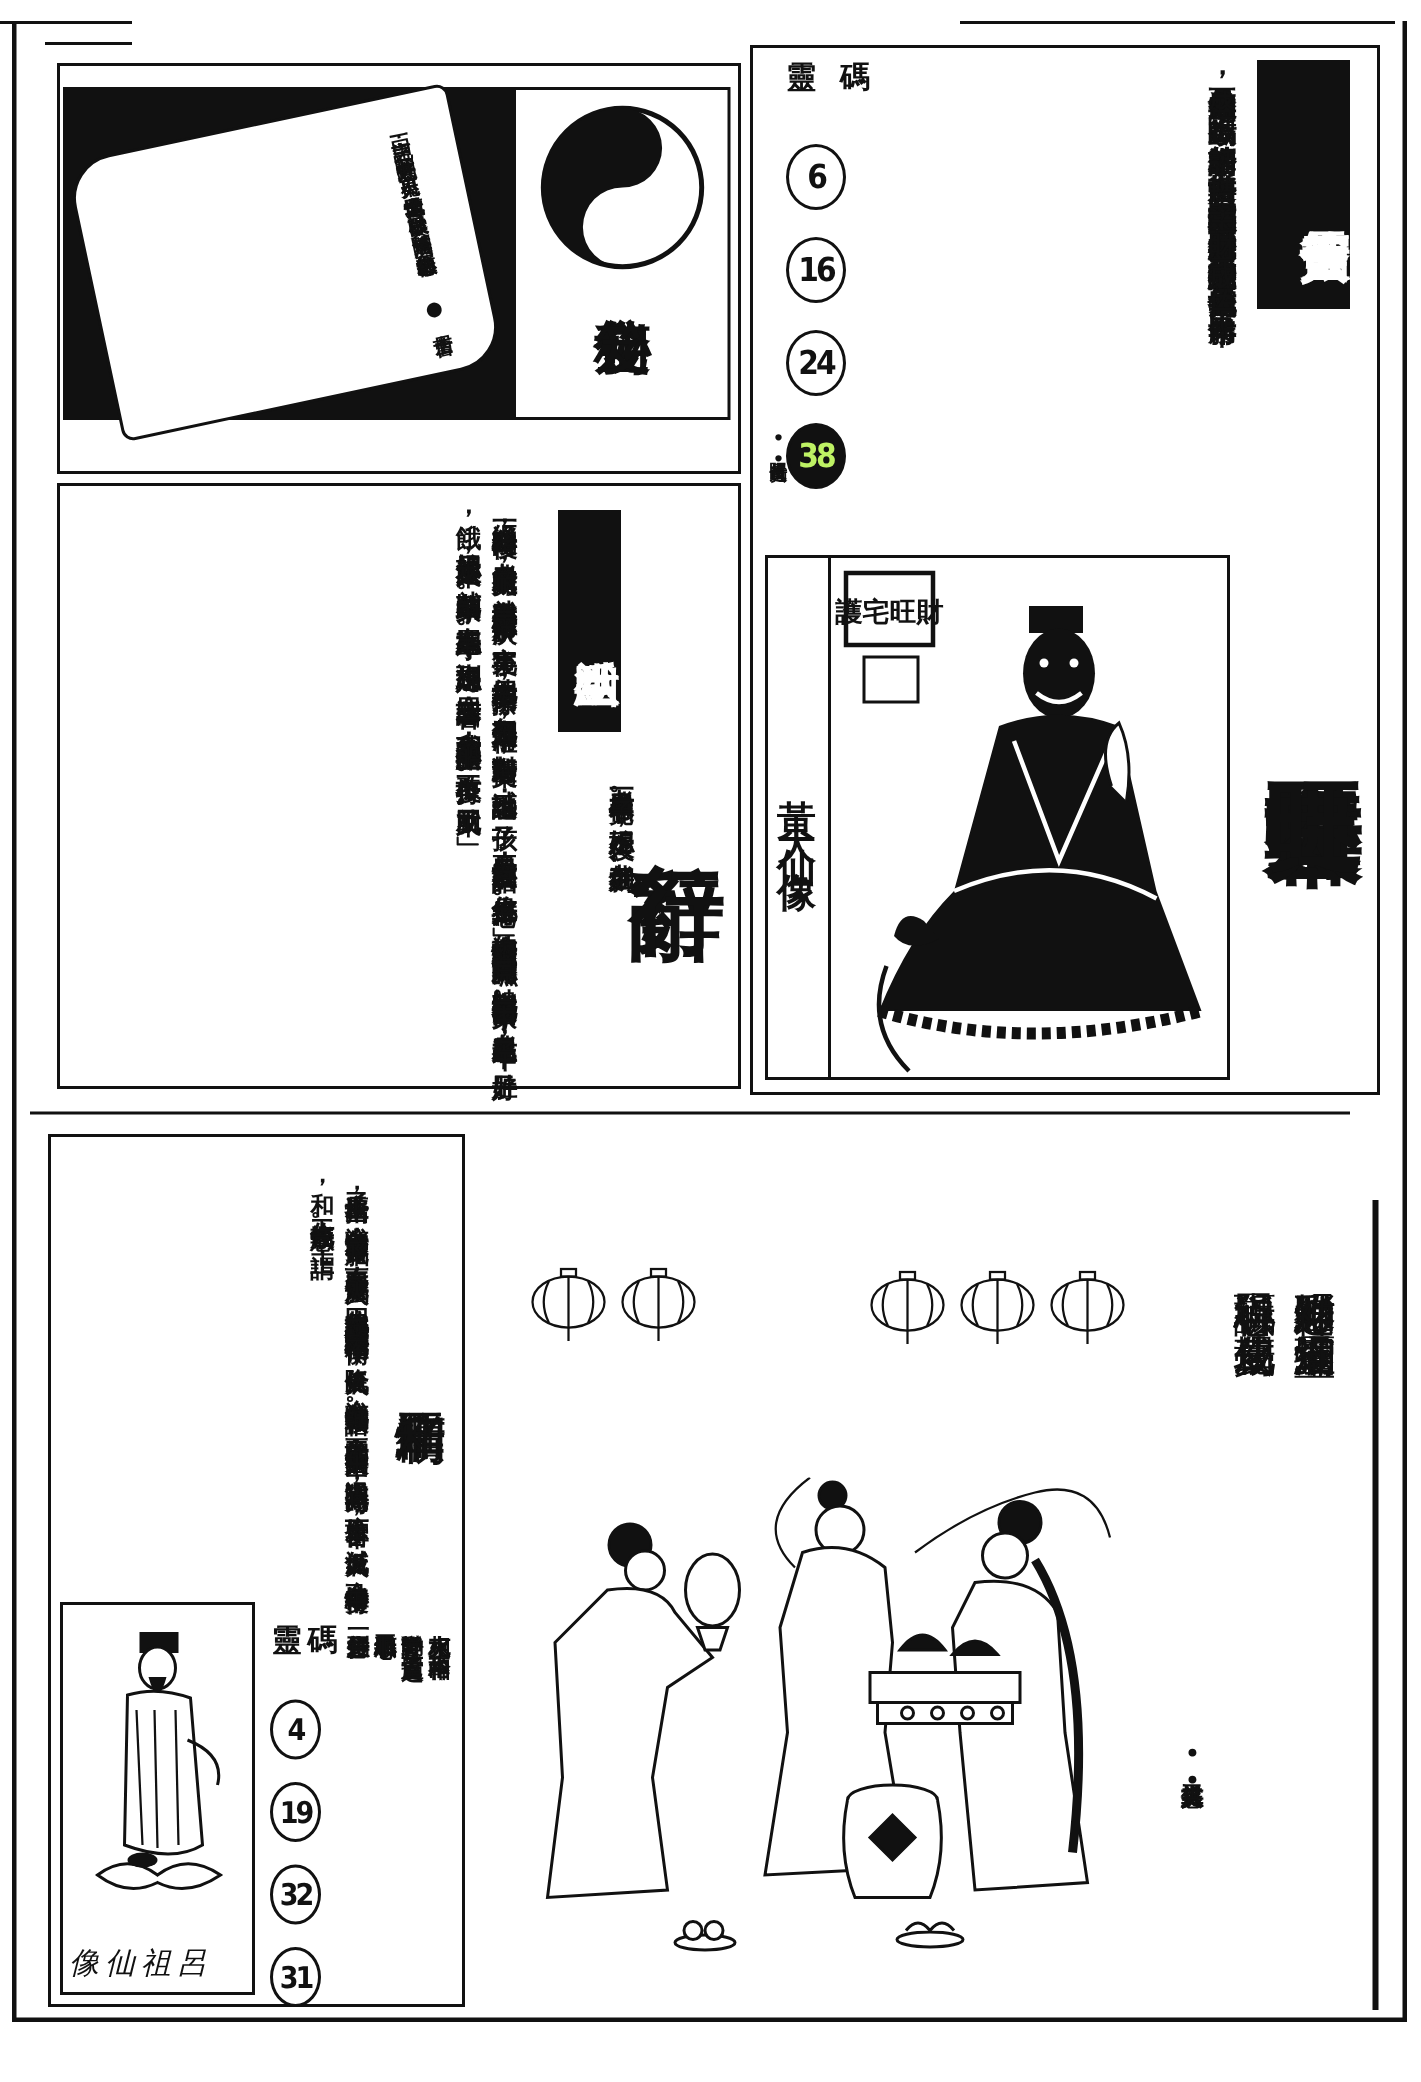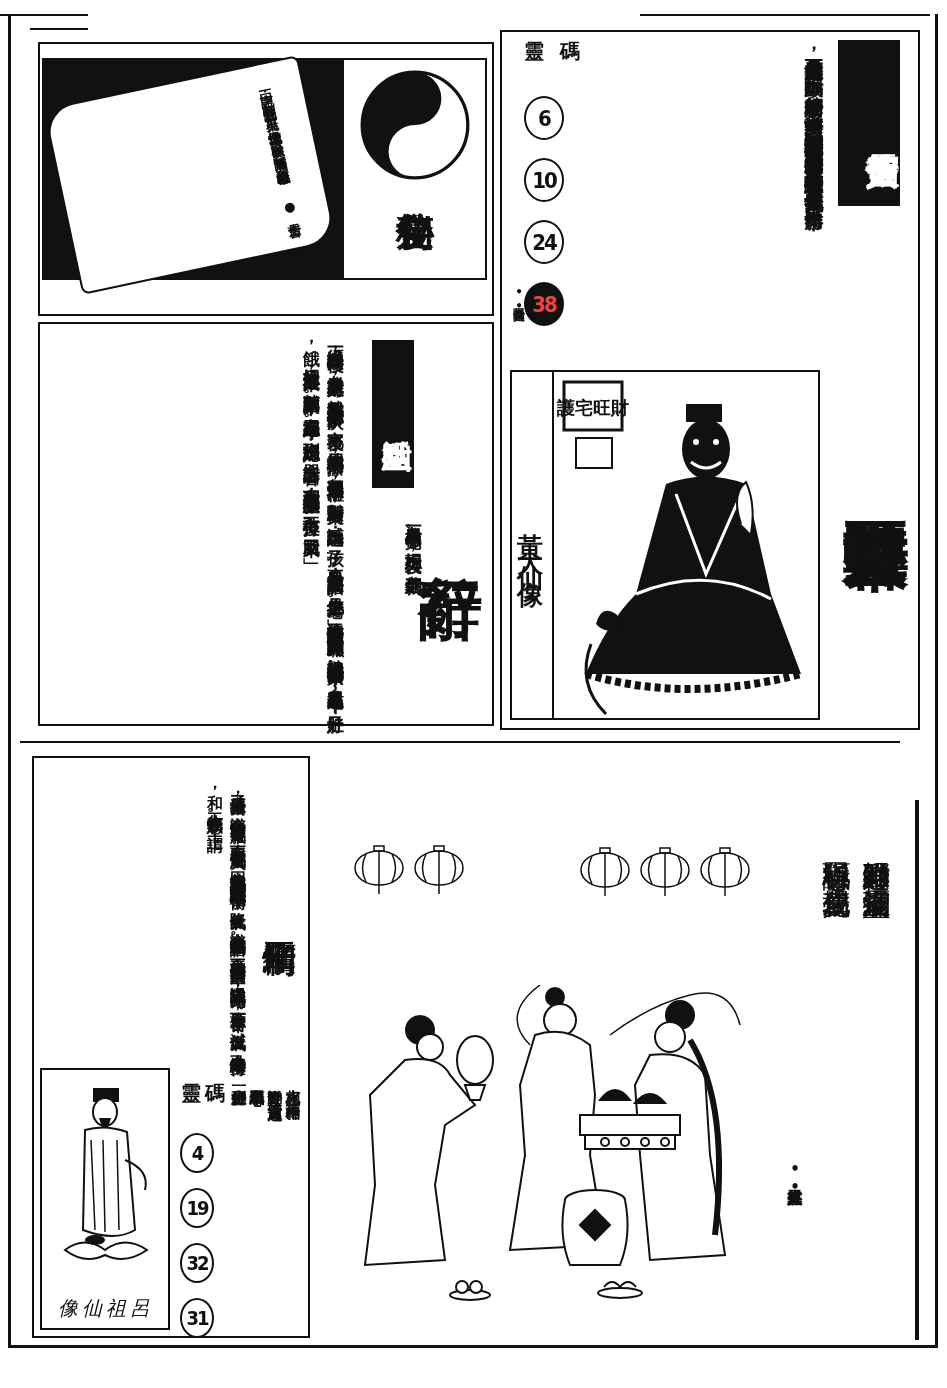--- a/index.html
+++ b/index.html
@@ -17,21 +17,21 @@
     #mid-rule { left: 20px; top: 741px; width: 880px; height: 2px; background:#111; }
 
     
     #wts-panel { left: 500px; top: 30px; width: 420px; height: 700px; border: 2px solid #111; }
     #wts-badge { left: 838px; top: 40px; width: 62px; height: 166px; background:#111; color:#fff; font-size: 34px; line-height: 34px; font-weight: bold; display:flex; justify-content:center; padding-top: 8px; }
     #wts-headline { left: 828px; top: 220px; width: 82px; height: 500px; font-size: 66px; line-height: 66px; font-weight: 900; font-family: "DejaVu Serif", serif; display:flex; justify-content:center; }
     #wts-body { left: 600px; top: 44px; width: 230px; height: 320px; font-size: 19px; line-height: 30px; font-weight: bold; }
     #wts-code-label { left: 512px; top: 38px; width: 80px; height: 40px; display:flex; gap: 16px; flex-direction: row-reverse; justify-content: center; font-size: 20px; font-weight: bold; }
     .lucky-col { display:flex; flex-direction:column; align-items:center; gap: 18px; }
     .num-circle { width: 40px; height: 44px; border: 2px solid #111; border-radius: 50%; display:flex; align-items:center; justify-content:center; font-size: 22px; font-weight: bold; font-family:"DejaVu Sans Condensed","DejaVu Sans",sans-serif; letter-spacing:-2px; }
-    .num-circle.blot { background: #111; color:#ef4444; }
+    .num-circle.blot { background: #111; color:#bef264; }
     #wts-numbers { left: 524px; top: 96px; }
     #wts-author { left: 508px; top: 285px; width: 18px; height: 70px; font-size: 12px; line-height: 14px; font-weight: bold; }
 
     
     #portrait-panel { left: 510px; top: 370px; width: 310px; height: 350px; border: 2px solid #111; }
     #portrait-label-col { left: 510px; top: 370px; width: 44px; height: 350px; border-right: 2px solid #111; display:flex; justify-content:center; align-items:center; font-size: 26px; font-weight: bold; font-family:"DejaVu Serif", serif; letter-spacing: 16px; }
 
     
     #scroll-panel { left: 38px; top: 42px; width: 456px; height: 274px; border: 2px solid #111; }
     #scroll-black { left: 42px; top: 58px; width: 300px; height: 222px; background:#111; }
@@ -47,21 +47,21 @@
     #humor-title { left: 422px; top: 425px; width: 66px; height: 200px; font-size: 64px; line-height: 74px; font-weight: 900; display:flex; justify-content:center; font-family:"DejaVu Serif", serif; }
     #humor-body-a { left: 354px; top: 512px; width: 72px; height: 200px; }
     #humor-body-b { left: 48px; top: 336px; width: 300px; height: 380px; }
 
     
     #fs-panel { left: 32px; top: 756px; width: 278px; height: 582px; border: 2px solid #111; }
     #fs-title { left: 254px; top: 780px; width: 46px; height: 270px; font-size: 34px; line-height: 40px; font-weight: normal; display:flex; justify-content:center; }
     #fs-body { left: 40px; top: 782px; width: 210px; height: 280px; }
     #zu-panel { left: 40px; top: 1068px; width: 130px; height: 262px; border: 2px solid #111; }
     #zu-figure { left: 55px; top: 1080px; width: 100px; height: 200px; }
-    #zu-caption { left: 46px; top: 1295px; width: 120px; height: 28px; font-size: 20px; text-align:center; font-family:"DejaVu Serif", serif; font-style: italic; letter-spacing: 4px; }
+    #zu-caption { left: 46px; top: 1295px; width: 120px; height: 28px; font-size: 20px; font-family:"DejaVu Serif", serif; font-style: italic; letter-spacing: 4px; }
     #fs-code-label { left: 178px; top: 1080px; width: 50px; height: 40px; display:flex; flex-direction: row-reverse; justify-content:center; gap: 4px; font-size: 20px; font-weight:bold; }
     #fs-numbers { left: 180px; top: 1133px; }
     #fs-numbers .num-circle { width: 34px; height: 40px; font-size: 20px; gap: 12px; }
     #fs-numbers.lucky-col { gap: 15px; }
     #fs-verse { left: 226px; top: 1078px; width: 76px; height: 150px; font-size: 15px; line-height: 18px; font-weight: bold; font-family:"DejaVu Serif", serif; }
 
     
     #lanterns { left: 350px; top: 840px; width: 420px; height: 60px; }
     #festival-scene { left: 350px; top: 985px; width: 420px; height: 330px; }
 
@@ -84,21 +84,21 @@
 <div class="abs vt" id="wts-badge">黃大仙靈簽</div>
 <div class="abs vt" id="wts-headline">市道好轉香火更旺</div>
 <div class="abs vt" id="wts-body">大仙廟內至今香火鼎盛，鼓鳴不斷，廟外的掌相師話，由於市道好轉，善信今年求簽以卜問轉工及創業等問題爲主，而廟外香紙檔更大發新年財，有檔主話今年生意較去年上升二三成，托大仙靈氣保佑，市民一年勝一年！</div>
 
 <div class="abs" id="wts-code-label">
   <span>碼</span>
   <span>靈</span>
 </div>
 <div class="abs lucky-col" id="wts-numbers">
   <div class="num-circle">6</div>
-  <div class="num-circle">10</div>
+  <div class="num-circle">16</div>
   <div class="num-circle">24</div>
   <div class="num-circle blot">38</div>
 </div>
 <div class="abs vt" id="wts-author">•眞陽道長•</div>
 
 <div class="abs" id="portrait-panel"></div>
 <div class="abs vt" id="portrait-label-col">黃大仙像</div>
 <svg class="abs" style="left:556px;top:374px;" width="262" height="344" viewBox="0 0 262 344">
 
   <rect x="8" y="8" width="58" height="48" fill="none" stroke="#111" stroke-width="3"></rect>

